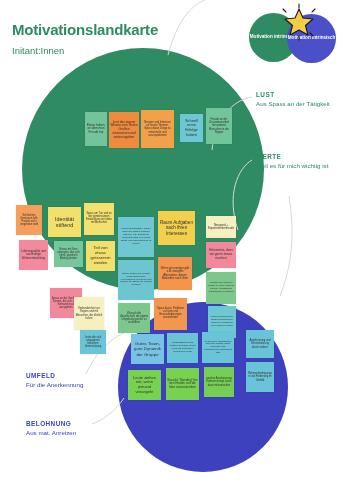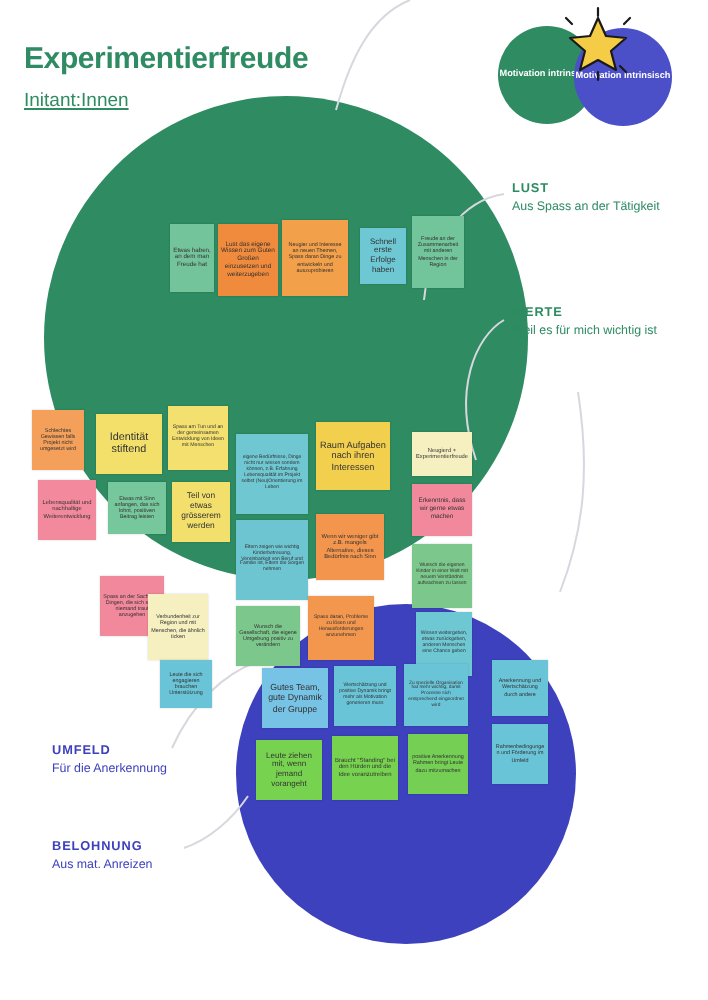--- a/index.html
+++ b/index.html
@@ -10,21 +10,21 @@
   #board{position:absolute;inset:0;}
 
   
   .circle{position:absolute;border-radius:50%;}
   #green-circle{left:22px;top:48px;width:242px;height:242px;background:#2e8b62;}
   #blue-circle{left:118px;top:302px;width:170px;height:170px;background:#3d41bd;}
 
   
   #title-block{position:absolute;left:12px;top:22px;}
   #map-title{font-size:15px;font-weight:bold;color:#2e8b62;letter-spacing:-.2px;line-height:1.1;white-space:nowrap;}
-  #map-subtitle{font-size:9.5px;color:#2e8b62;margin-top:6px;text-decoration:underline;}
+  #map-subtitle{font-size:9.5px;color:#2e8b62;margin-top:6px;}
 
   
   #legend{position:absolute;left:249px;top:13px;width:100px;height:48px;}
   .legend-circle{position:absolute;width:49px;height:49px;border-radius:50%;
     display:flex;align-items:center;justify-content:center;text-align:center;}
   #legend-green{left:0;top:0;background:#2e8b62;}
   #legend-blue{left:38px;top:1px;background:#4b50c8;}
   .legend-label{font-size:4.6px;color:#ffffff;line-height:1.35;font-weight:bold;}
   #star-icon{position:absolute;left:30px;top:-10px;width:40px;height:40px;}
 
@@ -60,21 +60,21 @@
   <svg id="connectors" viewBox="0 0 354 500">
     <path d="M205 0 C 185 8 175 30 168 55" fill="none" stroke="#d7d7de" stroke-width="1"></path>
     <path d="M252 97 C 232 100 215 120 212 150" fill="none" stroke="#d7d7de" stroke-width="1"></path>
     <path d="M252 160 C 238 168 226 195 238 230" fill="none" stroke="#d7d7de" stroke-width="1"></path>
     <path d="M289 196 C 295 235 292 265 280 296" fill="none" stroke="#d7d7de" stroke-width="1"></path>
     <path d="M86 374 C 96 352 112 336 131 330" fill="none" stroke="#d7d7de" stroke-width="1"></path>
     <path d="M92 424 C 104 420 116 410 124 398" fill="none" stroke="#d7d7de" stroke-width="1"></path>
   </svg>
 
   <div id="title-block">
-    <div id="map-title">Experimentierfreude</div>
+    <div id="map-title">Motivationslandkarte</div>
     <div id="map-subtitle">Initant:Innen</div>
   </div>
 
   <div id="legend">
     <div class="legend-circle" id="legend-green">
       <span class="legend-label">Motivation intrinsisch</span>
     </div>
     <div class="legend-circle" id="legend-blue">
       <span class="legend-label">Motivation intrinsisch</span>
     </div>

